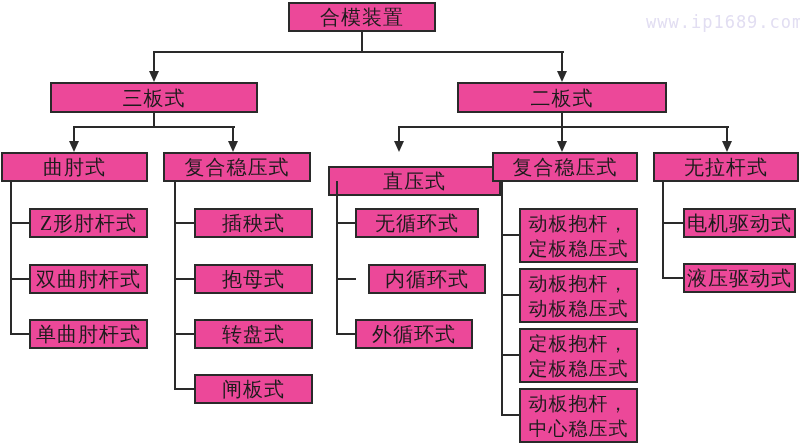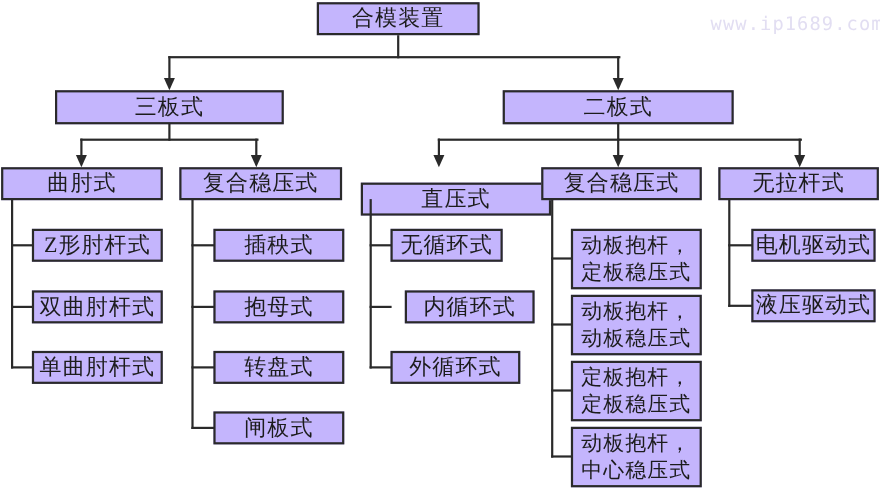--- a/index.html
+++ b/index.html
@@ -1,21 +1,21 @@
 <!DOCTYPE html>
 <html><head>
 <meta charset="utf-8">
 <style>
   html,body{margin:0;padding:0;background:#ffffff;}
   .canvas{
     position:relative;width:800px;height:444px;background:#ffffff;
     font-family:"Liberation Serif","DejaVu Serif",serif;color:#1c1c1c;overflow:hidden;
   }
   .node{
-    position:absolute;box-sizing:border-box;border:2px solid #2a2a2a;background:#c4b5fd;
+    position:absolute;box-sizing:border-box;border:2px solid #2a2a2a;background:#ec4899;
     display:flex;align-items:center;justify-content:center;
     font-size:20px;line-height:1;white-space:nowrap;letter-spacing:1px;
   }
   .node.two-line{font-size:19px;line-height:25px;text-align:center;letter-spacing:1px;}
   .line{position:absolute;background:#2a2a2a;}
   .arrow{
     position:absolute;width:0;height:0;
     border-left:5px solid transparent;border-right:5px solid transparent;
     border-top:11px solid #2a2a2a;
   }
@@ -45,21 +45,21 @@
 
   <div class="node" style="left:29px;top:208px;width:119px;height:30px">Z形肘杆式</div>
   <div class="node" style="left:29px;top:264px;width:119px;height:30px">双曲肘杆式</div>
   <div class="node" style="left:29px;top:319px;width:119px;height:30px">单曲肘杆式</div>
 
   <div class="node" style="left:194px;top:264px;width:119px;height:30px">抱母式</div>
   <div class="node" style="left:194px;top:208px;width:119px;height:30px">插秧式</div>
   <div class="node" style="left:194px;top:319px;width:119px;height:30px">转盘式</div>
   <div class="node" style="left:194px;top:374px;width:119px;height:30px">闸板式</div>
 
-  <div class="node" style="left:355px;top:208px;width:102px;height:30px">无循环式</div>
+  <div class="node" style="left:355px;top:208px;width:124px;height:30px">无循环式</div>
   <div class="node" style="left:368px;top:264px;width:118px;height:30px">内循环式</div>
   <div class="node" style="left:355px;top:319px;width:118px;height:30px">外循环式</div>
 
   <div class="node two-line" style="left:519px;top:208px;width:119px;height:55px">
     <div>
       <div>动板抱杆，</div>
       <div>定板稳压式</div>
     </div>
   </div>
   <div class="node two-line" style="left:519px;top:268px;width:119px;height:55px">

